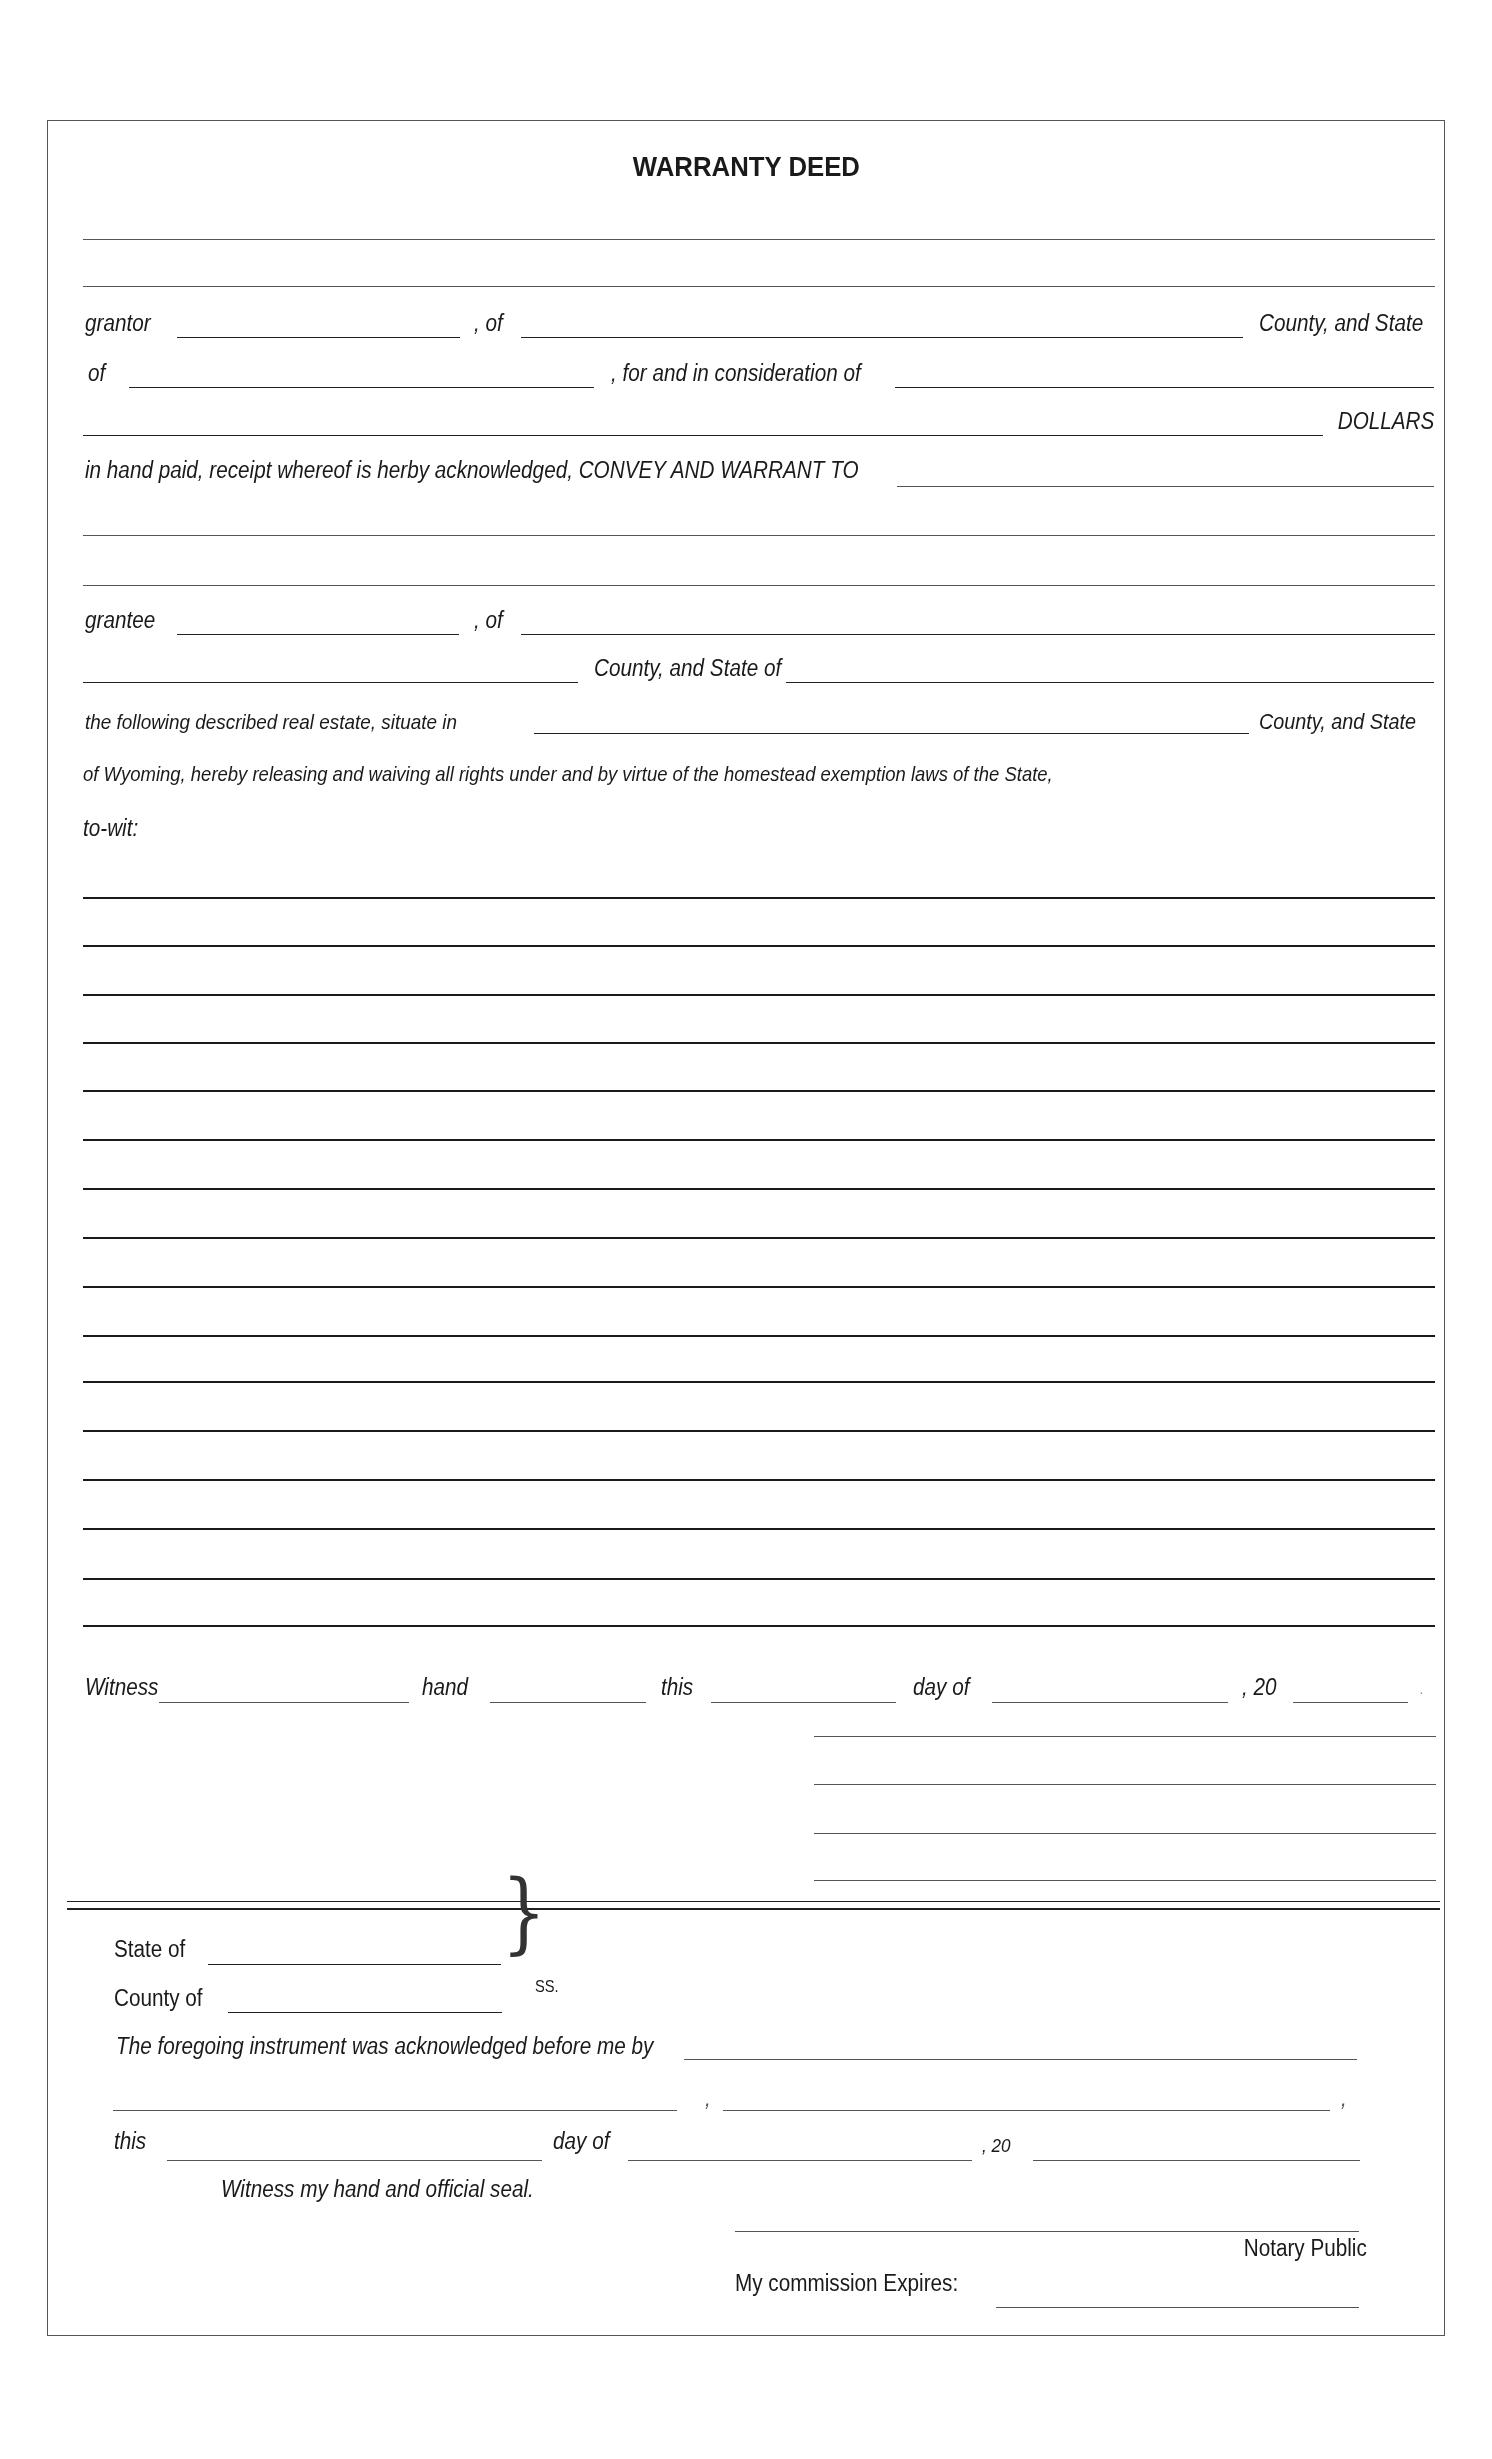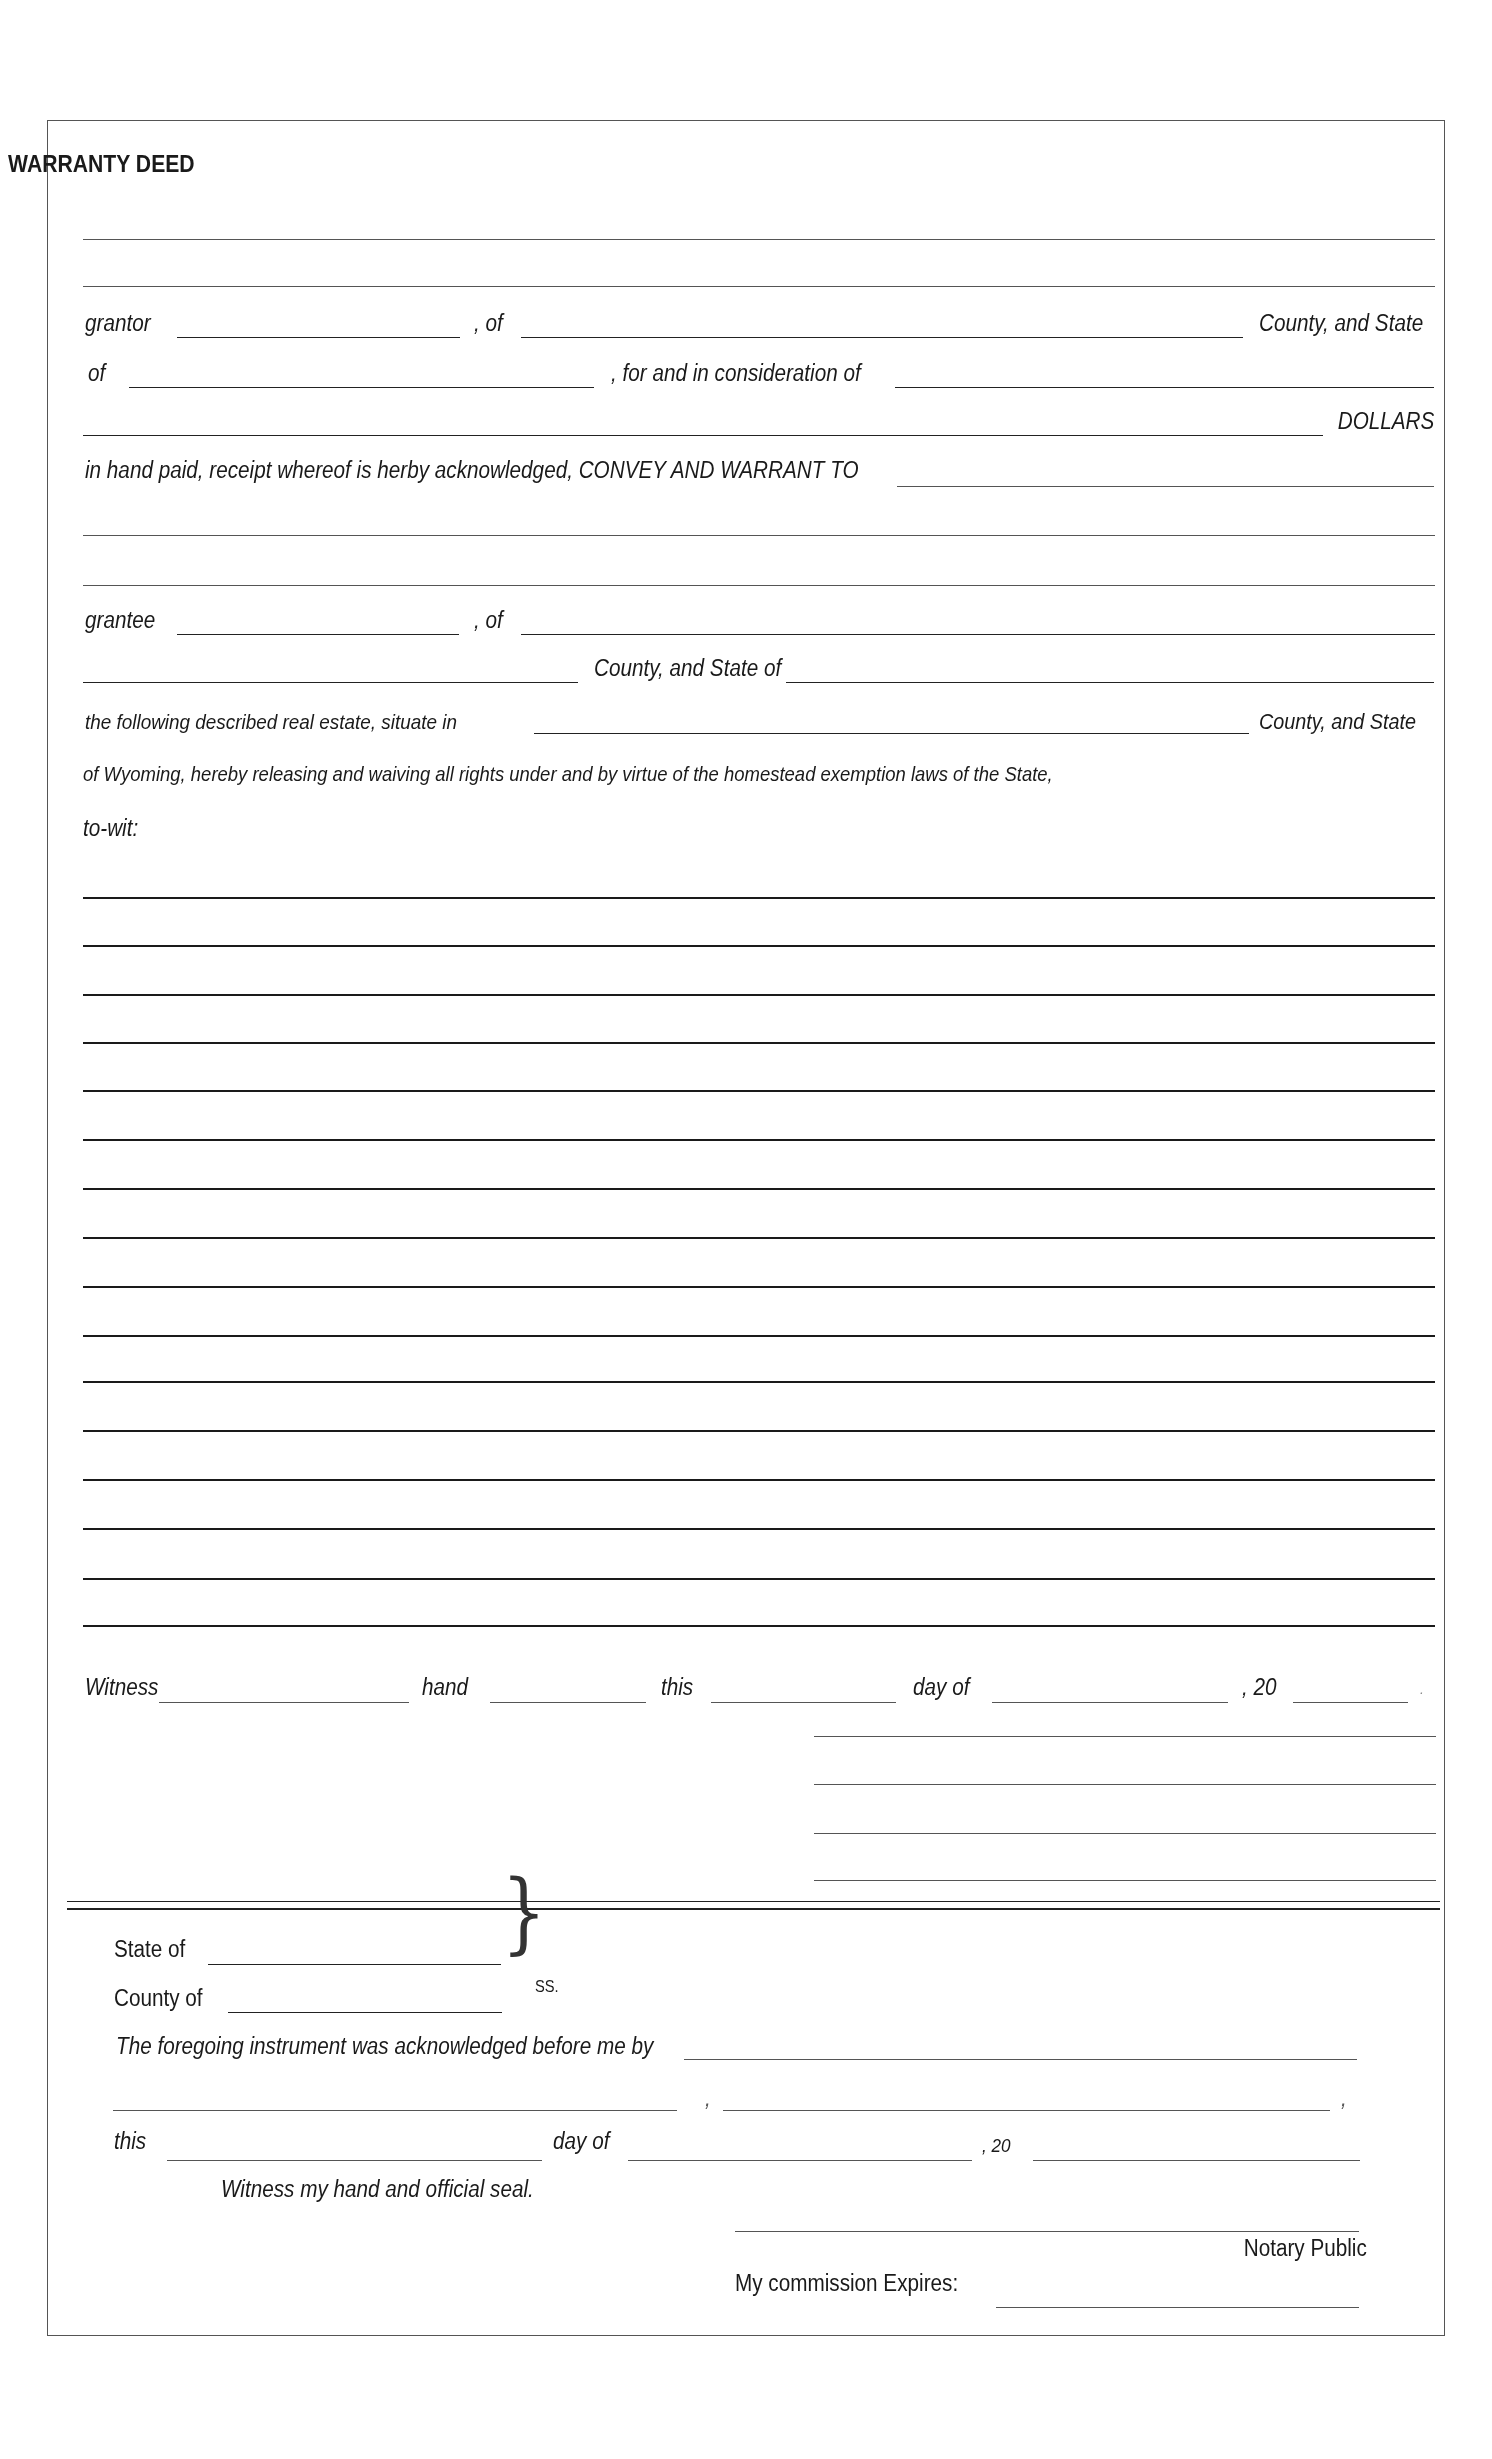--- a/index.html
+++ b/index.html
@@ -9,22 +9,22 @@
                  border: 1.9px solid #555; box-sizing: border-box; }
   .t { position: absolute; font-style: italic; font-size: 23px; line-height: 27px; white-space: nowrap;
        transform: scaleX(0.9); transform-origin: left top; }
   .tn { position: absolute; font-size: 23px; line-height: 27px; white-space: nowrap;
         transform: scaleX(0.9); transform-origin: left top; }
   .tr { transform-origin: right top; }
   .ln { position: absolute; height: 0; border-top: 1.9px solid #222; }
   .ln.thin { border-top: 1.9px solid #555; }
   .ln.thick { border-top: 2.9px solid #1a1a1a; }
   .field { cursor: text; }
-  .title { position: absolute; left: 0; width: 1493px; top: 151px; text-align: left;
-           font-weight: bold; font-size: 23px; letter-spacing: 0px; }
+  .title { position: absolute; left: 0; width: 1493px; top: 151px; text-align: center;
+           font-weight: bold; font-size: 28px; letter-spacing: 0px; }
   .title span { display: inline-block; transform: scaleX(0.92); }
   .brace { position: absolute; left: 496px; top: 1869px; font-size: 88px; line-height: 88px;
            font-family: "DejaVu Serif", serif; color: #333; transform: scaleX(0.8); }
   .ss { position: absolute; left: 535px; top: 1976px; font-size: 17.3px; transform: scaleX(0.85); transform-origin: left top; }
 </style>
 </head>
 <body>
 
 <div class="page-border"></div>
 

